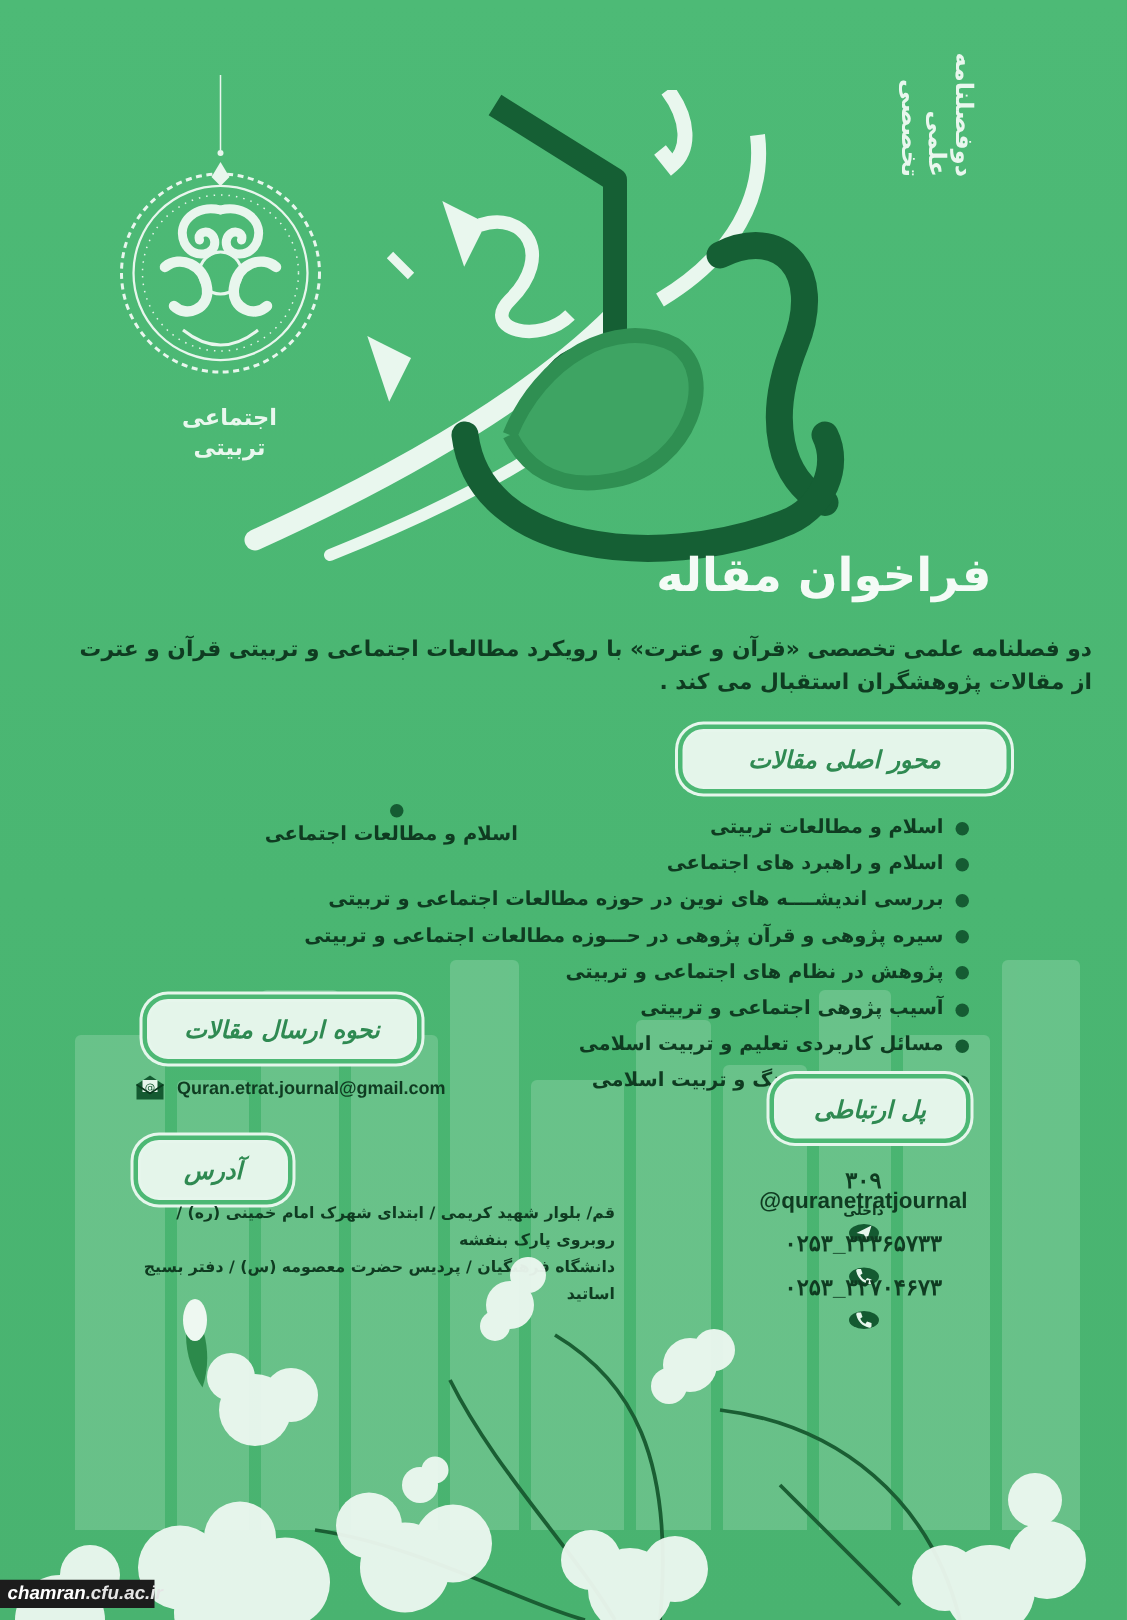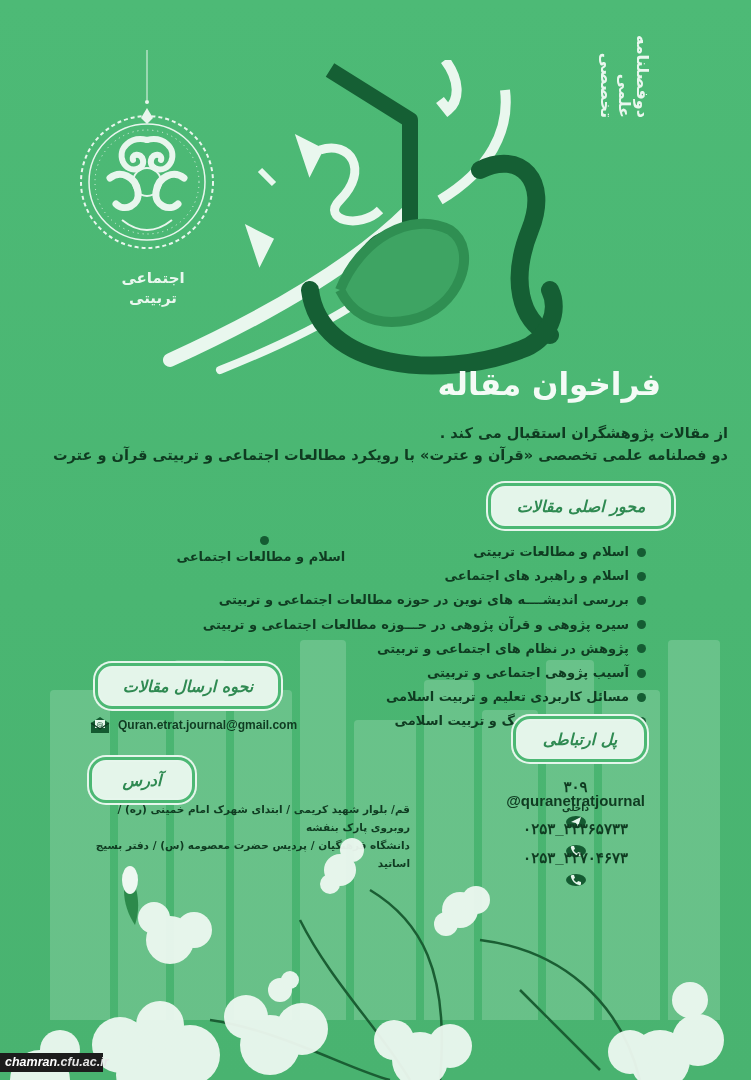--- a/index.html
+++ b/index.html
@@ -26,21 +26,21 @@
 
     .title { position: absolute; right: 90px; top: 366px; color: #f4fbf6; font-size: 31px; font-weight: bold; direction: rtl; letter-spacing: 1px; }
     .intro { position: absolute; right: 23px; top: 422px; width: 700px; direction: rtl; text-align: right; font-size: 14.5px; line-height: 22px; font-weight: bold; color: #0f3b21; }
 
     .pill {
       position: absolute; height: 40px; border: 2px solid #e6f6ec; border-radius: 14px 14px 14px 14px;
       background: #e4f5ea; box-shadow: 0 0 0 3px #4cb874, 0 0 0 5px #e6f6ec;
       display: flex; align-items: center; justify-content: center; direction: rtl;
       color: #2f8a52; font-weight: bold; font-style: italic; font-size: 16px;
     }
-    .pill-main { right: 80px; top: 486px; width: 180px; }
+    .pill-main { right: 80px; top: 486px; width: 216px; }
     .pill-send { left: 98px; top: 666px; width: 180px; }
     .pill-addr { left: 92px; top: 760px; width: 100px; }
     .pill-contact { right: 107px; top: 719px; width: 128px; }
 
     .topics { position: absolute; right: 105px; top: 540px; width: 470px; direction: rtl; font-size: 13px; font-weight: bold; color: #0f3b21; list-style: none; }
     .topics li { height: 24.2px; line-height: 24px; display: flex; align-items: center; white-space: nowrap; }
     .topics li .dot { width: 9px; height: 9px; border-radius: 50%; background: #155c33; margin-left: 8px; flex: none; }
     .topics li.first { justify-content: flex-start; }
     .topics li .second { margin-right: 128px; display: flex; align-items: center; flex-direction: column; }
 
@@ -116,22 +116,22 @@
     <path d="M180 230 C200 180 250 150 290 170 C320 190 300 250 250 260 C210 268 190 250 180 230" stroke="#2f8f52" stroke-width="10" fill="#3ea463"></path>
   </svg>
   <div class="sub-right">
     <div>دوفصلنامه</div>
     <div>علمی</div>
     <div>تخصصی</div>
   </div>
 
   <div class="title">فراخوان مقاله</div>
   <div class="intro">
+    <div>دو فصلنامه علمی تخصصی «قرآن و عترت» با رویکرد مطالعات اجتماعی و تربیتی قرآن و عترت</div>
     <div>از مقالات پژوهشگران استقبال می کند .</div>
-    <div>دو فصلنامه علمی تخصصی «قرآن و عترت» با رویکرد مطالعات اجتماعی و تربیتی قرآن و عترت</div>
   </div>
 
   <div class="pill pill-main">محور اصلی مقالات</div>
   <ul class="topics">
     <li class="first">
       <span class="dot"></span>
       <span>اسلام و مطالعات تربیتی</span>
       <span class="second">
         <span class="dot"></span>
         <span>اسلام و مطالعات اجتماعی</span>

